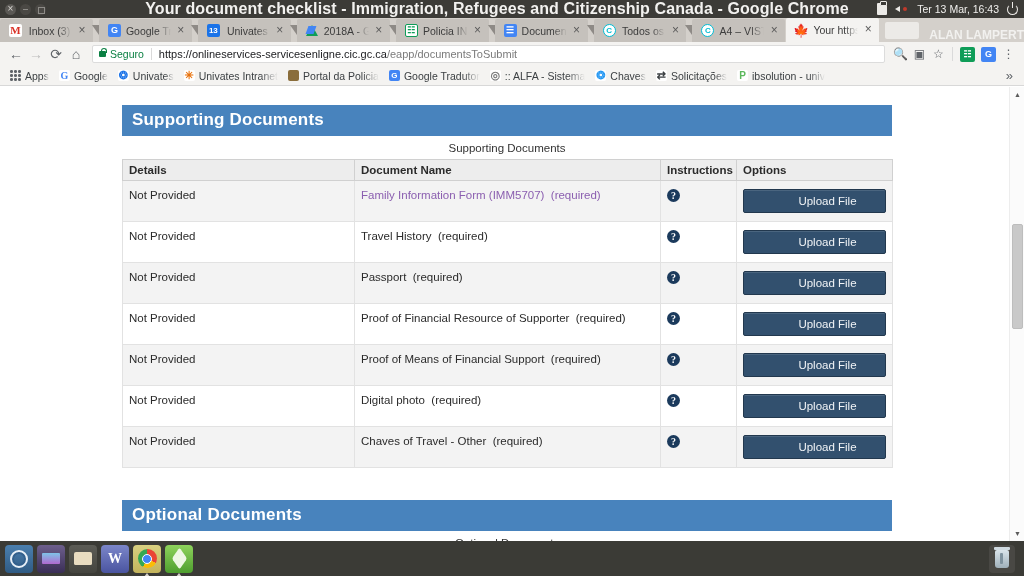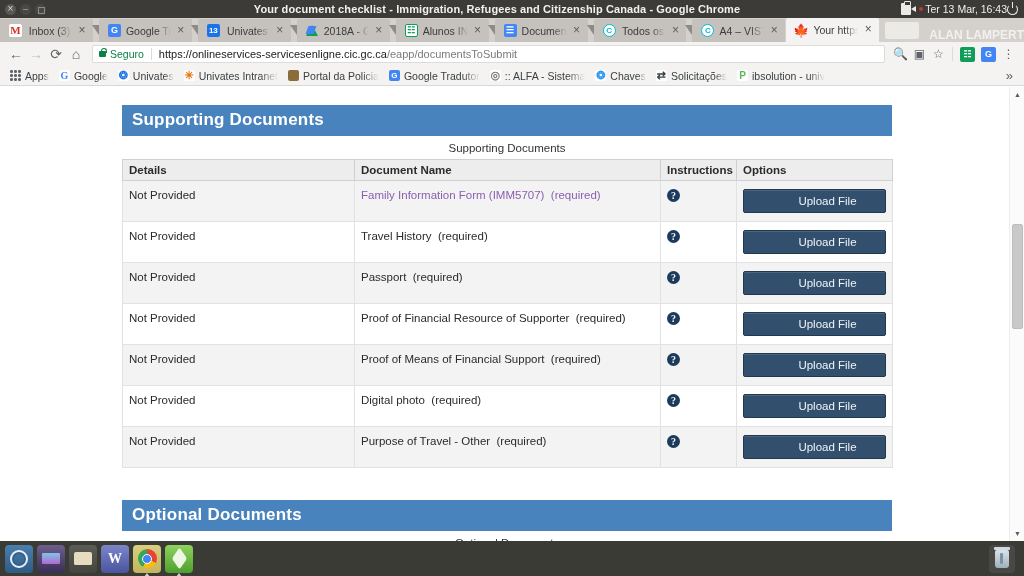--- a/index.html
+++ b/index.html
@@ -27,26 +27,26 @@
   .win-btn.min::after {
     content: ""; position: absolute; left: 3px; top: 5px; width: 5px; height: 1px; background: #8d8b87;
   }
   .win-btn.max { background: #4a4844; }
   .win-btn.max::after {
     content: ""; position: absolute; left: 3px; top: 3px; width: 5px; height: 5px;
     border: 1px solid #8d8b87;
   }
   #os-window-title {
     flex: 1; text-align: center; color: #f2f1ef;
-    font-size: 11px; font-weight: bold; letter-spacing: .1px;
+    font-size: 16px; font-weight: bold; letter-spacing: .1px;
     padding-right: 76px; white-space: nowrap; overflow: hidden;
   }
   #os-tray {
     position: absolute; right: 4px; top: 0; height: 18px;
-    display: flex; align-items: center; 
+    display: flex; align-items: center; gap: 8px;
     color: #f0efed; font-size: 10.5px; padding-right: 2px;
   }
   .tray-ico { display: inline-block; }
   .ico-clip {
     width: 10px; height: 12px; background: #eceae7; border-radius: 1px; position: relative;
   }
   .ico-clip::after {
     content:""; position:absolute; left:2.5px; top:-2px; width:5px; height:3px;
     background:#3c3b37; border:1px solid #eceae7; border-radius:1px;
   }
@@ -361,21 +361,21 @@
     </div>
     <span class="tab-sep"></span>
     <div class="tab" style="width: 96px;">
       <span class="tab-favicon fav-drive"></span>
       <span class="tab-title">2018A - Go</span>
       <span class="tab-close">×</span>
     </div>
     <span class="tab-sep"></span>
     <div class="tab" style="width: 96px;">
       <span class="tab-favicon fav-sheets">☷</span>
-      <span class="tab-title">Alunos IN</span>
+      <span class="tab-title">Policia IN</span>
       <span class="tab-close">×</span>
     </div>
     <span class="tab-sep"></span>
     <div class="tab" style="width: 96px;">
       <span class="tab-favicon fav-docs">☰</span>
       <span class="tab-title">Documen</span>
       <span class="tab-close">×</span>
     </div>
     <span class="tab-sep"></span>
     <div class="tab" style="width: 96px;">
@@ -534,21 +534,21 @@
           <tr>
             <td class="col-details">Not Provided</td>
             <td class="col-name"><span>Digital photo</span>&nbsp;&nbsp;<span>(required)</span></td>
             <td class="col-instr"><span class="help-icon">?</span></td>
             <td class="col-opts">
               <button class="upload-btn">Upload File</button>
             </td>
           </tr>
           <tr>
             <td class="col-details">Not Provided</td>
-            <td class="col-name"><span>Purpose of Travel - Other</span>&nbsp;&nbsp;<span>(required)</span></td>
+            <td class="col-name"><span>Chaves of Travel - Other</span>&nbsp;&nbsp;<span>(required)</span></td>
             <td class="col-instr"><span class="help-icon">?</span></td>
             <td class="col-opts">
               <button class="upload-btn">Upload File</button>
             </td>
           </tr>
         </tbody>
     </table>
 
     <div class="spacer-lg"></div>
 

